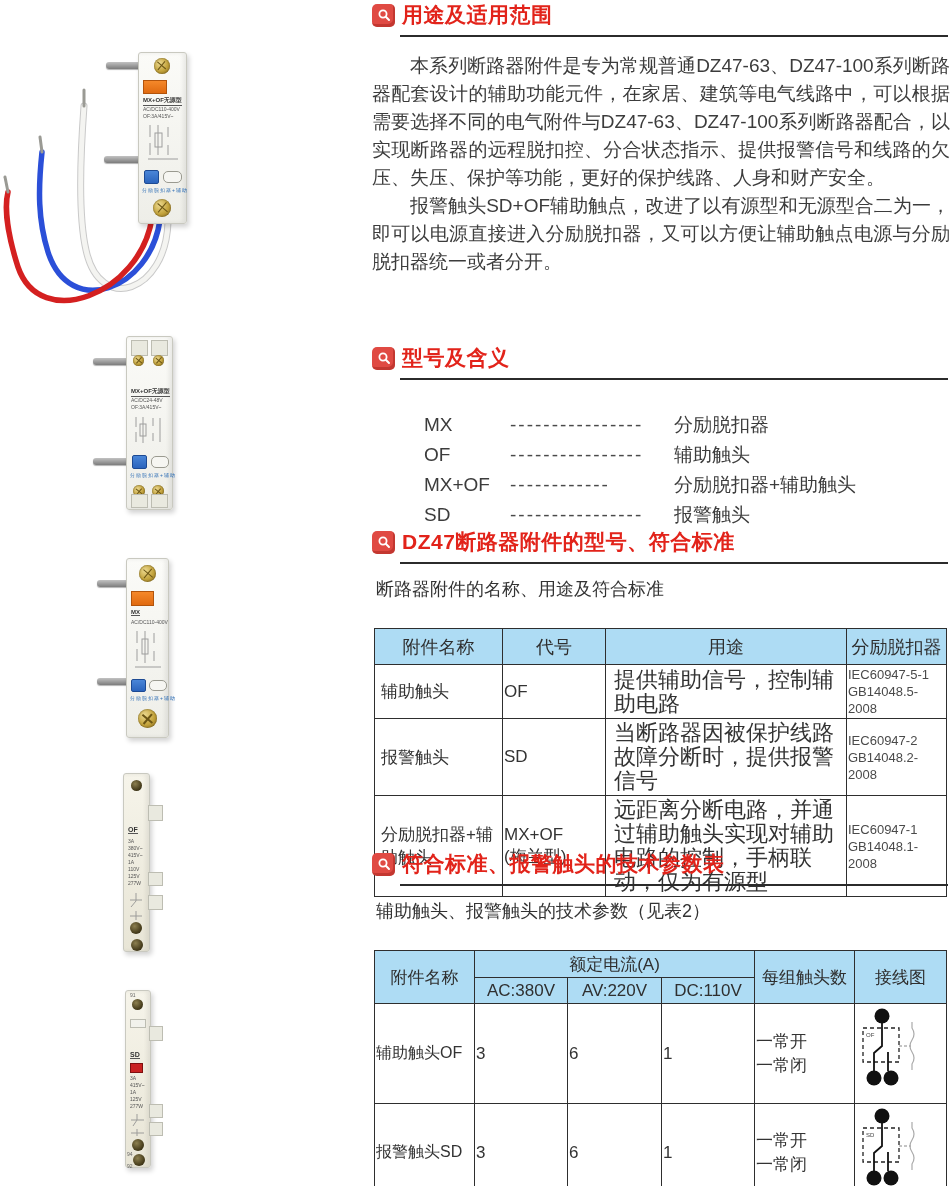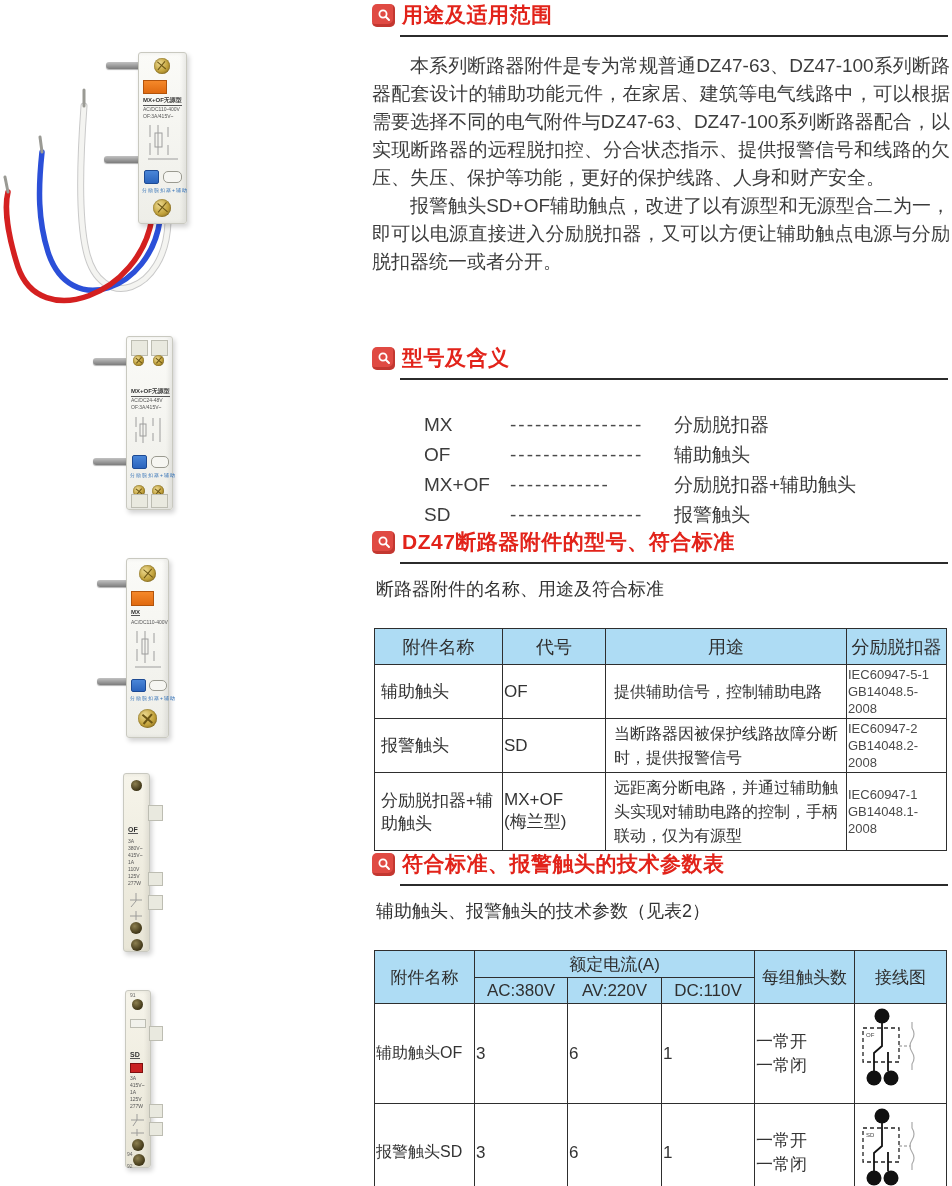--- a/index.html
+++ b/index.html
@@ -19,21 +19,21 @@
   .model-line{display:flex;align-items:baseline;line-height:30px;}
   .model-code{flex:0 0 86px;white-space:nowrap;}
   .model-dashes{flex:0 0 150px;overflow:hidden;white-space:nowrap;letter-spacing:2px;color:#4a4a4a;}
   .model-meaning{margin-left:14px;white-space:nowrap;}
   .subtitle{margin:13px 0 0 4px;font-size:18px;color:#333;}
   
   table{border-collapse:collapse;table-layout:fixed;margin-top:27px;}
   th,td{border:1px solid #2e2e2e;font-weight:normal;}
   th{background:#aedcf4;font-size:18px;color:#2f2f2f;}
   td{font-size:17px;color:#333;text-align:left;}
-  .t1 td.use{ text-align:left;padding:2px 8px;font-size:16px;line-height:24px;}
+  .t1 td.use{ text-align:left;padding:2px 8px;font-size:22px;line-height:24px;}
   .t1 td.std{font-size:13px;line-height:17px;color:#4a4a4a;}
   .t1 td.namec{padding:2px 6px;line-height:23px;}
   .t2 th{font-size:17px;}
   .t2 td.namec{font-size:16px;}
   .contacts{line-height:24px;}
   .diagram-cell{padding:2px 0;}
   
   .product{position:absolute;}
   .module{position:absolute;background:linear-gradient(180deg,#fbfbf8,#eeeee8);
           border:1px solid #c9c9c0;border-radius:3px;box-shadow:2px 3px 5px rgba(0,0,0,.18),inset -3px 0 4px rgba(0,0,0,.07);}

